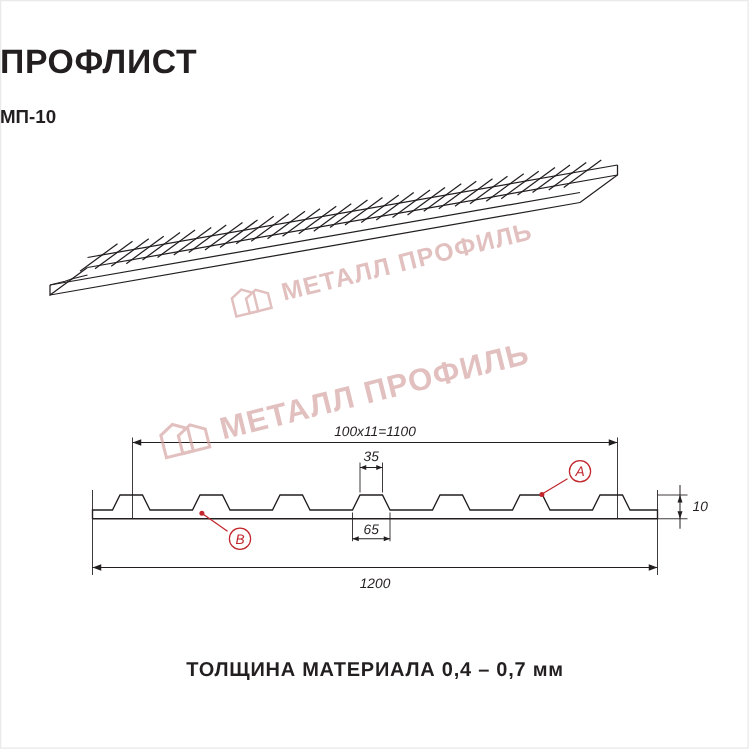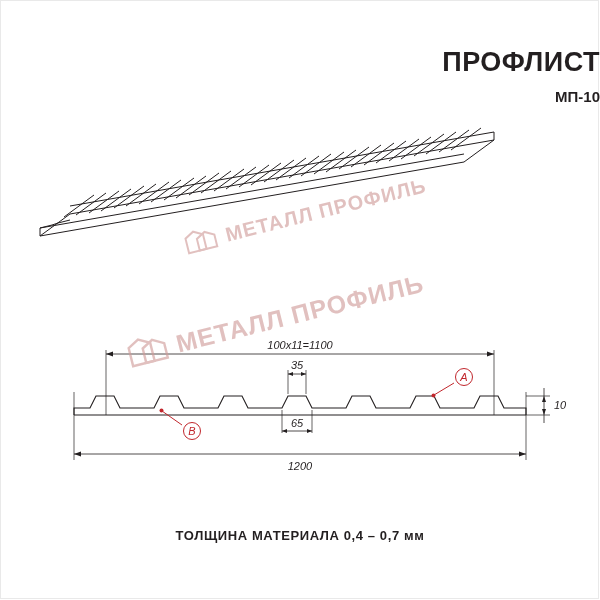--- a/index.html
+++ b/index.html
@@ -26,33 +26,33 @@
     width: 599px; height: 599px;
     border: 1px solid #e9e9e9;
     box-sizing: border-box;
     pointer-events: none;
   }
 
   
   .title-block {
     position: absolute;
     left: 0;
-    top: 48px;
+    top: 35px;
     width: 600px;
-    text-align: right;
+    text-align: left;
   }
   .title {
     font-size: 27px;
     font-weight: bold;
     letter-spacing: 0.5px;
     color: #231f20;
     line-height: 1.1;
   }
   .subtitle {
-    margin-top: 10px;
+    margin-top: 20px;
     font-size: 15px;
     font-weight: bold;
     color: #231f20;
   }
 
   
   .iso-wrap {
     position: absolute;
     left: 30px;
     top: 118px;
@@ -105,21 +105,21 @@
   }
   .wm-2 .wm-logo { width: 42px; height: 32px; }
 
   
   .footer {
     position: absolute;
     left: 0;
     top: 528px;
     width: 600px;
     text-align: center;
-    font-size: 13px;
+    font-size: 16px;
     font-weight: bold;
     letter-spacing: 0.6px;
     color: #231f20;
   }
 
   text {
     font-family: "Liberation Sans", sans-serif;
     fill: #231f20;
   }
   .dimtext { font-size: 11px; }

